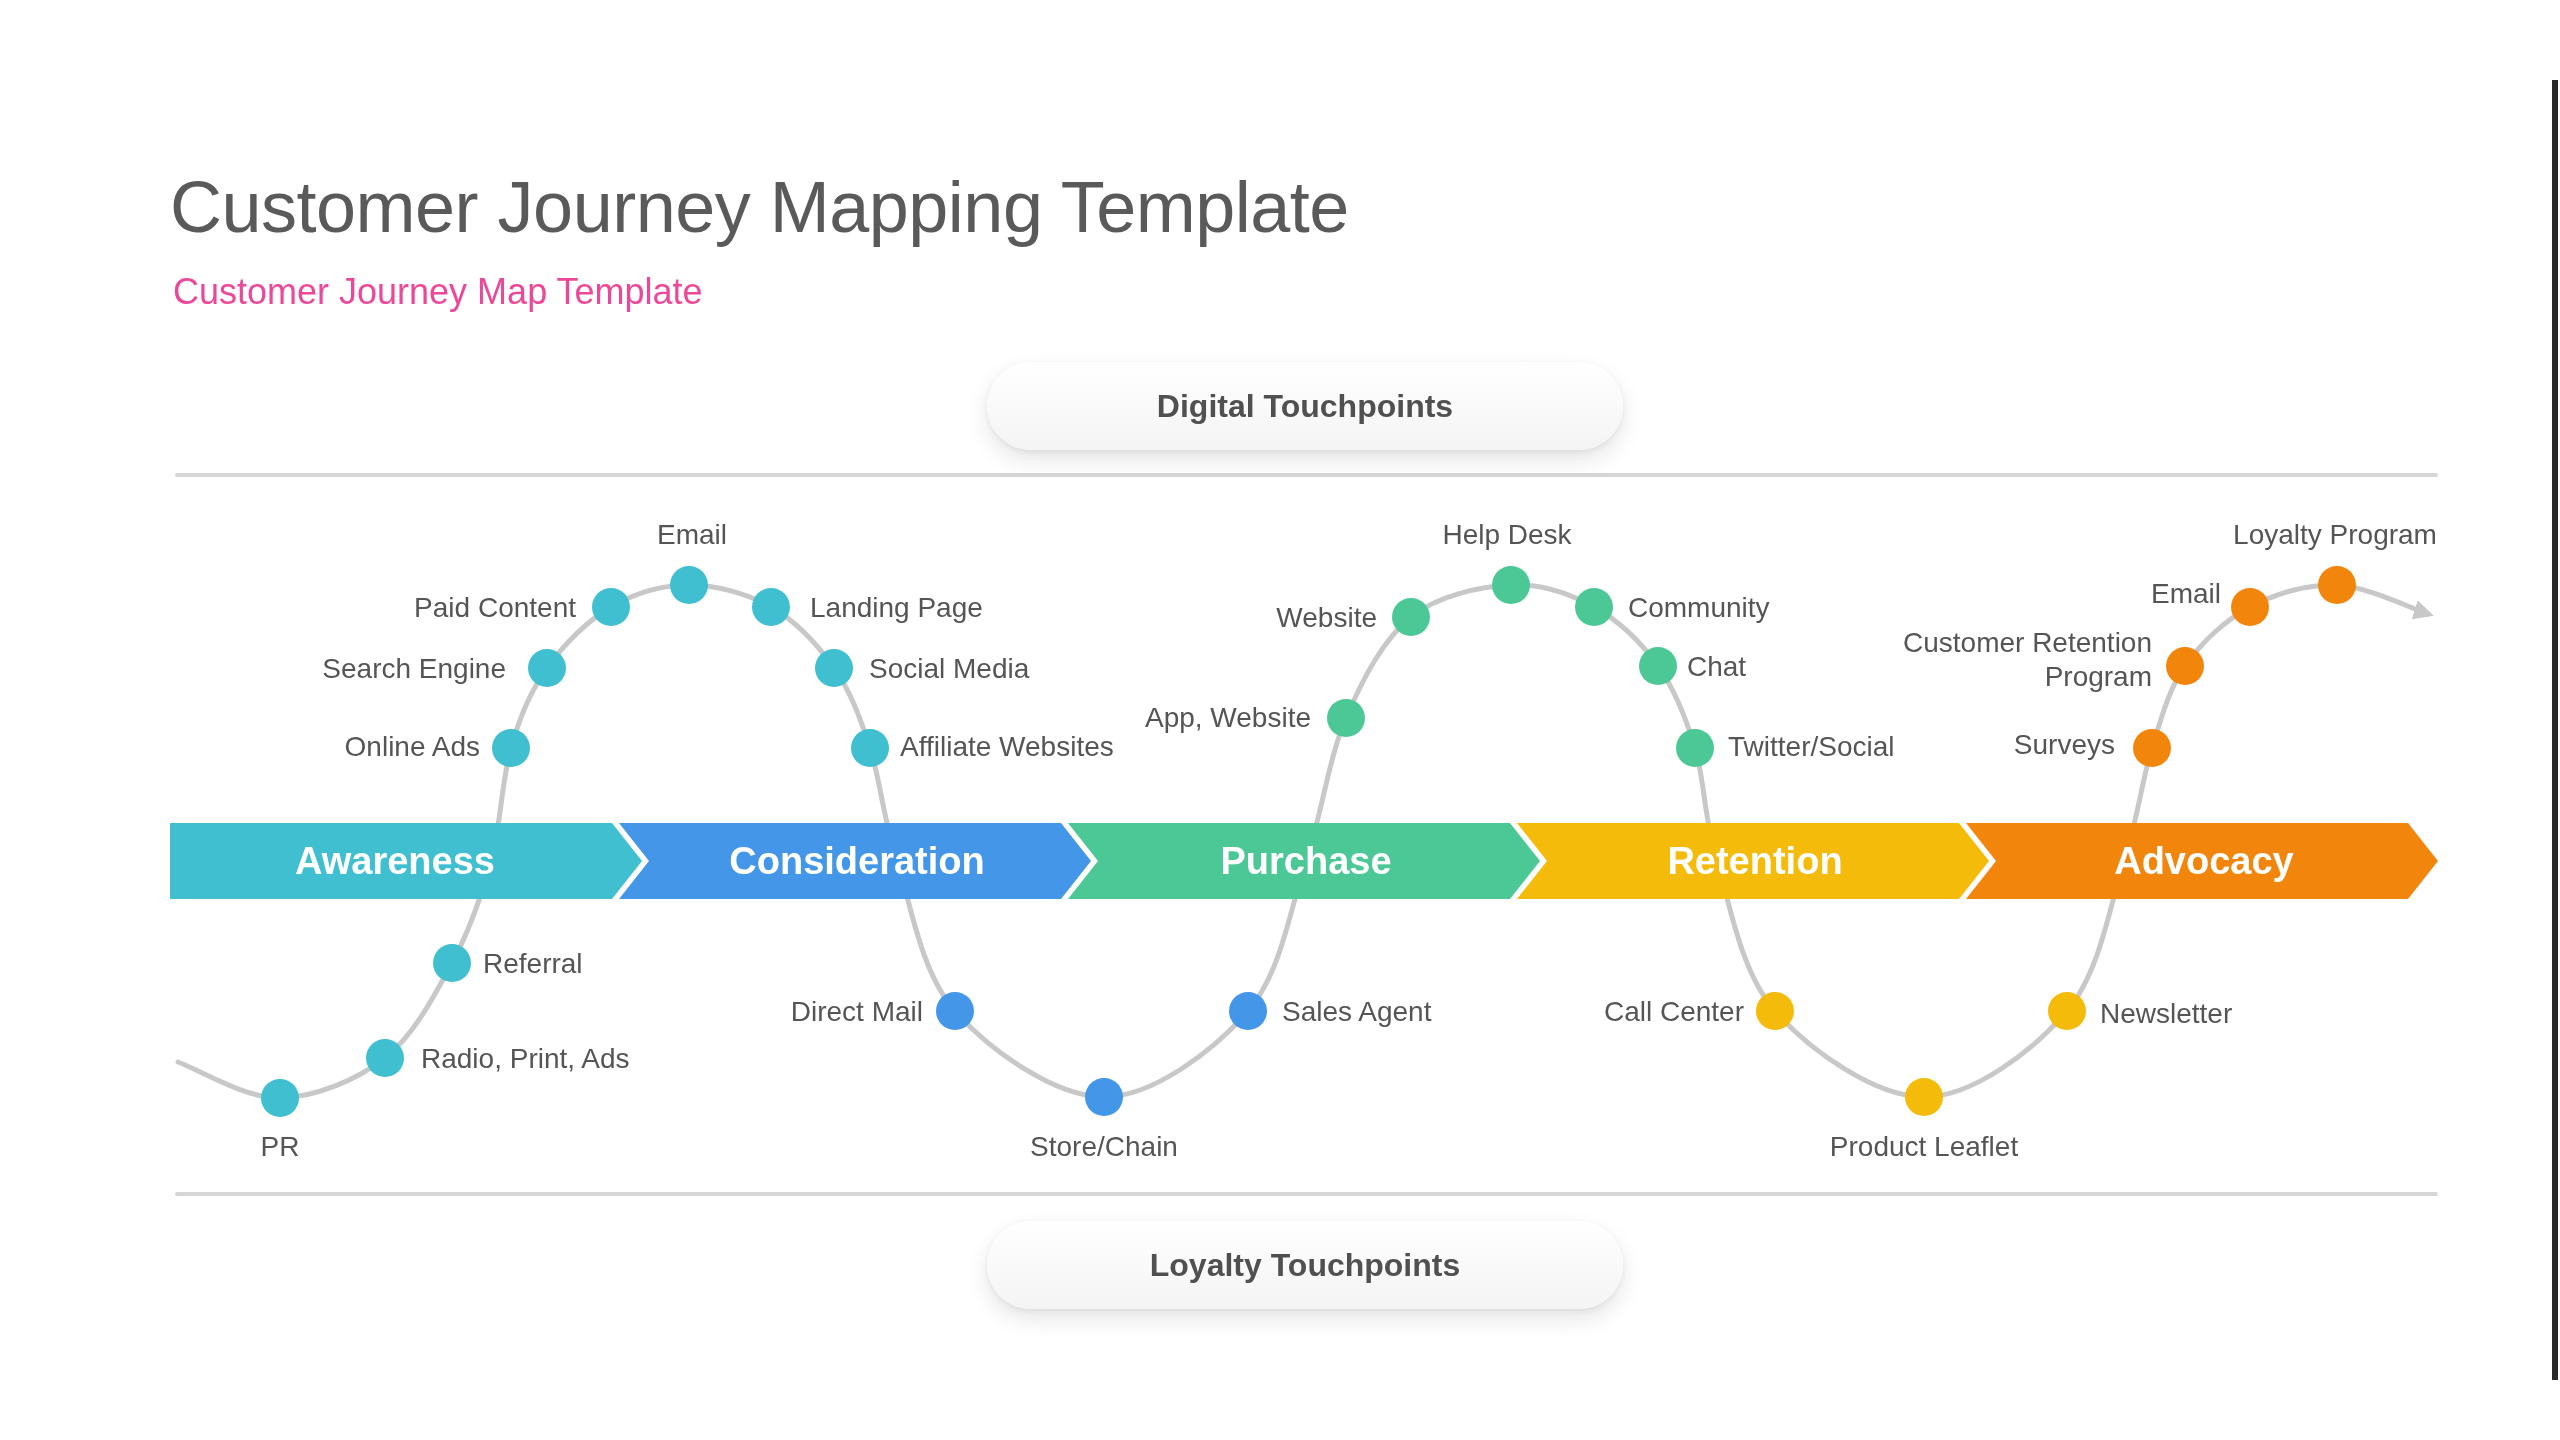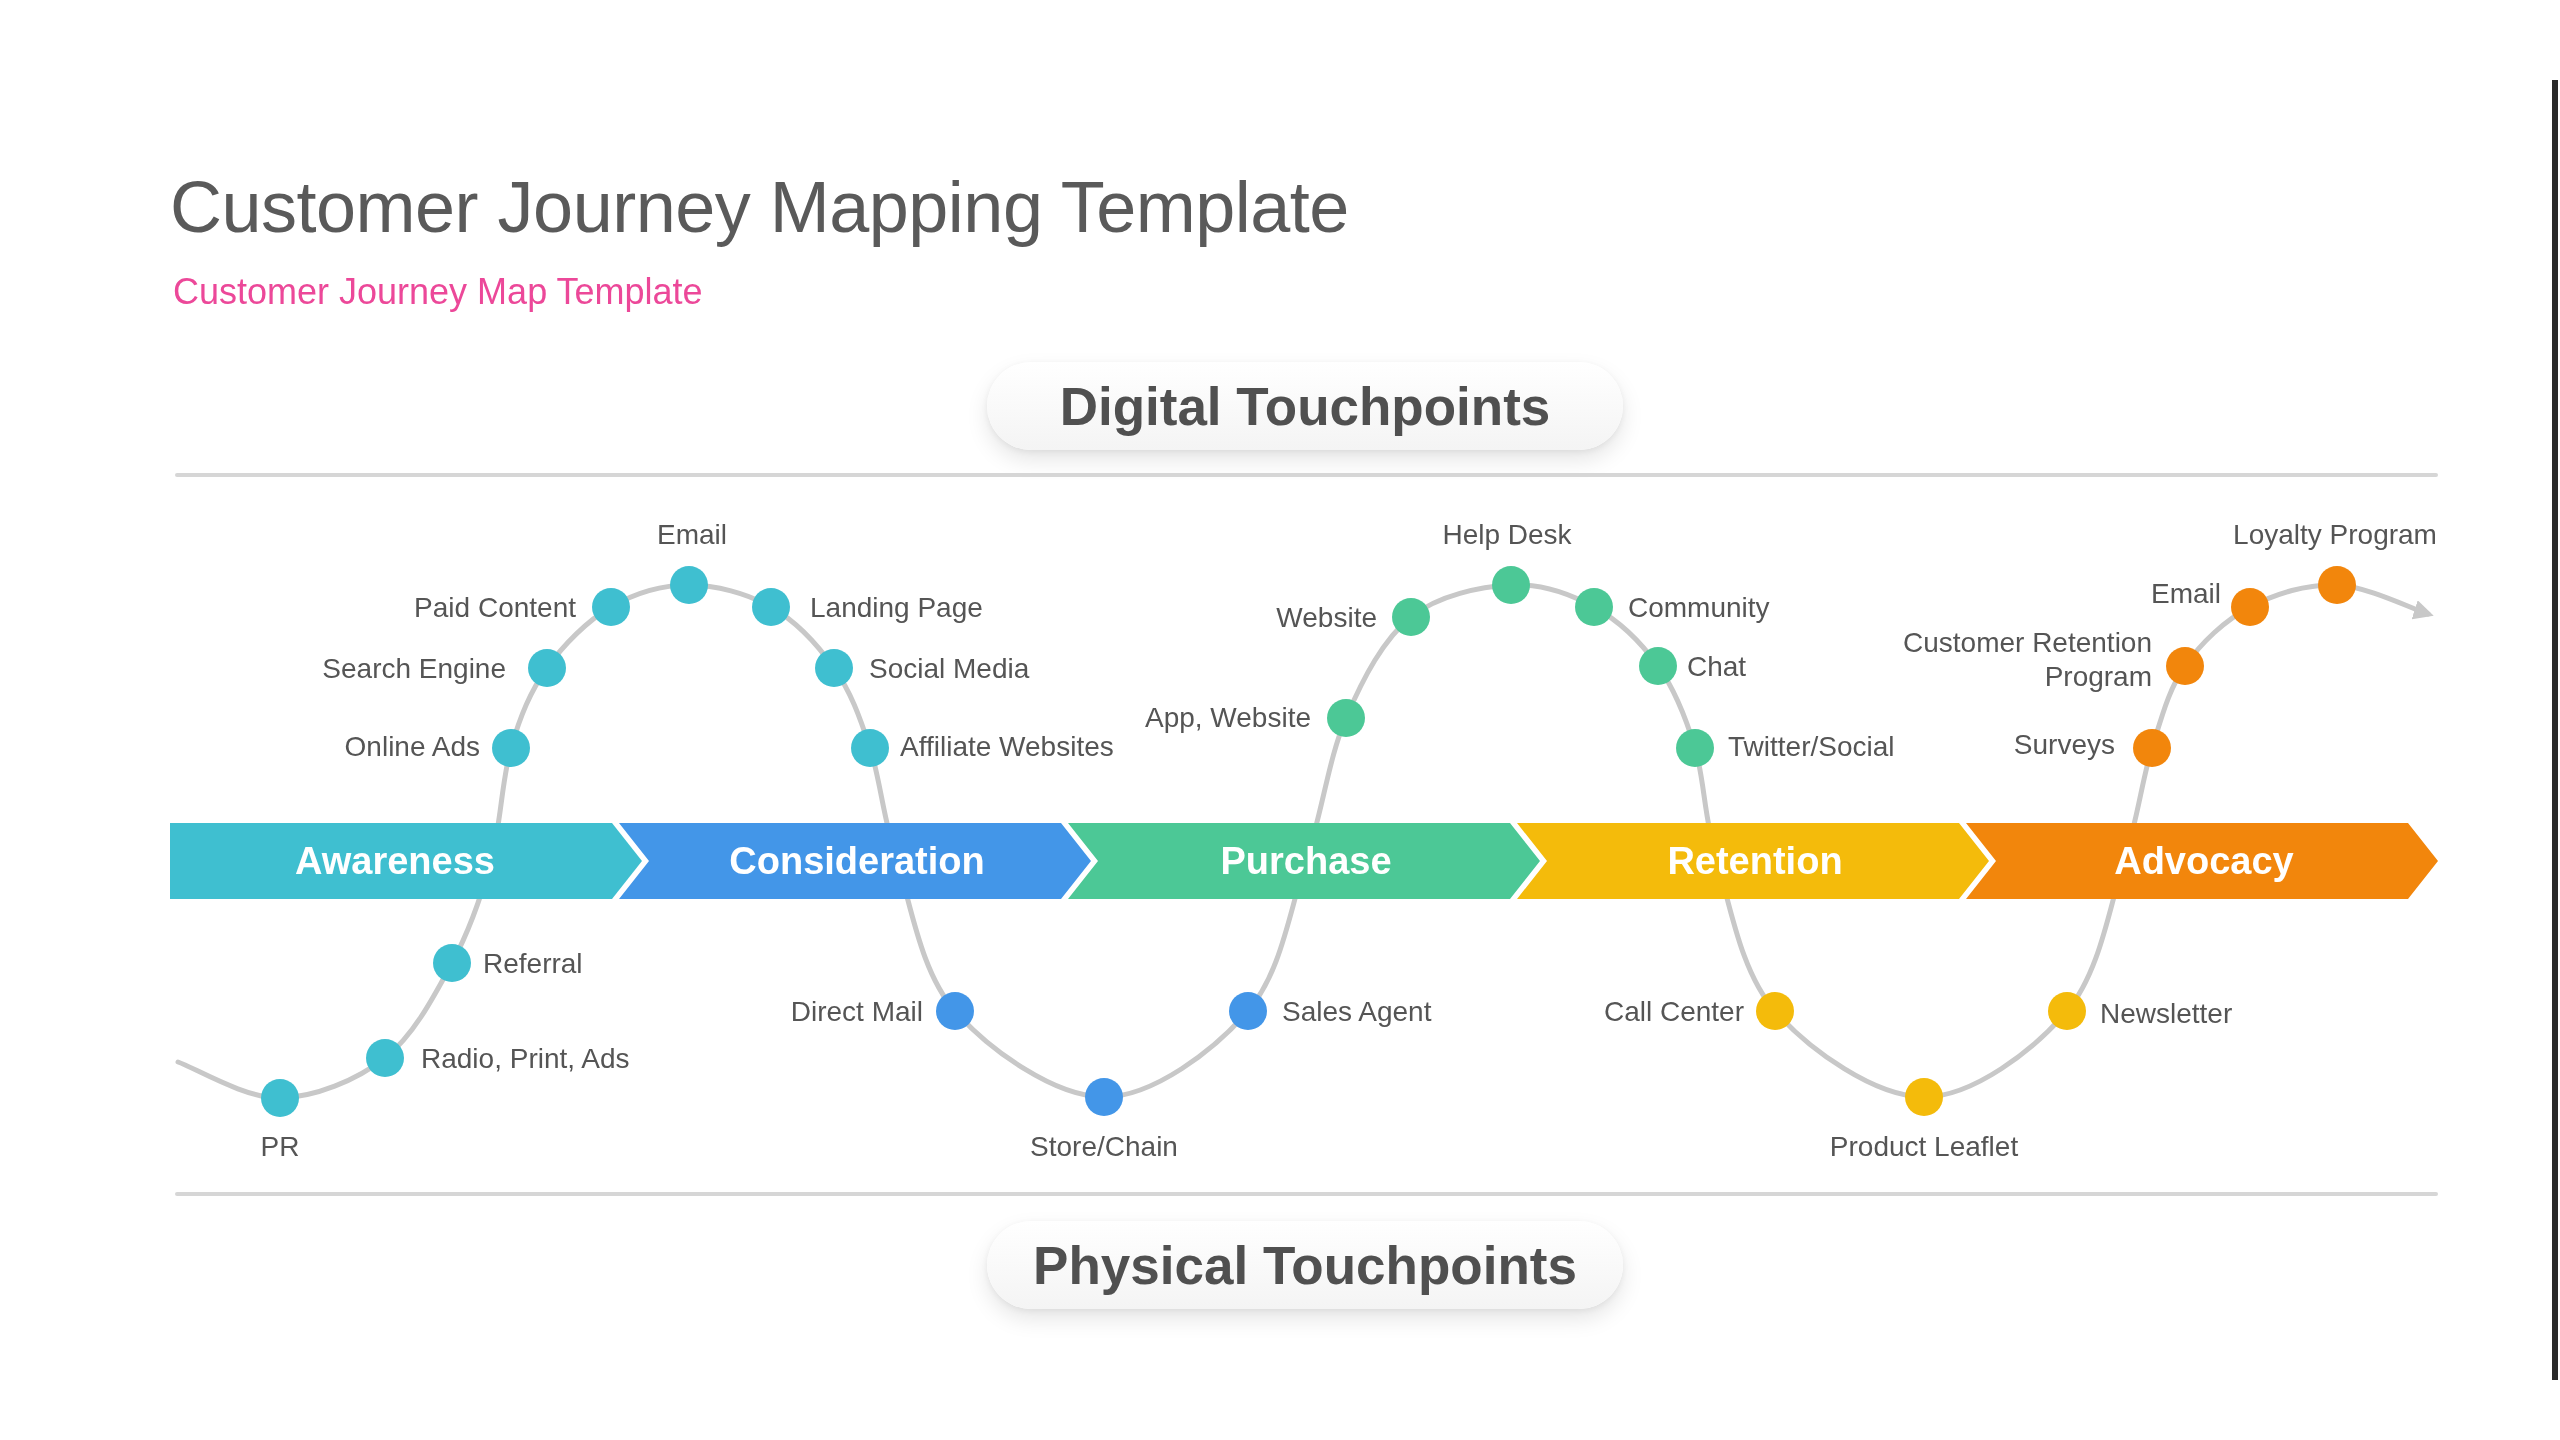--- a/index.html
+++ b/index.html
@@ -48,21 +48,21 @@
       position: absolute;
       left: 987px;
       width: 636px;
       height: 88px;
       border-radius: 44px;
       background: linear-gradient(#ffffff, #f4f4f4);
       box-shadow: 0 10px 22px rgba(0,0,0,0.10), 0 2px 6px rgba(0,0,0,0.06);
       display: flex;
       align-items: center;
       justify-content: center;
-      font-size: 53px;
+      font-size: 32px;
       font-weight: bold;
       color: #505050;
       white-space: nowrap;
     }
     .diagram {
       position: absolute;
       left: 0;
       top: 0;
       width: 2560px;
       height: 1440px;
@@ -180,15 +180,15 @@
       <text x="1924" y="1156" text-anchor="middle" class="tp-label">Product Leaflet</text>
       <text x="2100" y="1023" text-anchor="start" class="tp-label">Newsletter</text>
       <text x="2115" y="754" text-anchor="end" class="tp-label">Surveys</text>
       <text x="2152" y="652" text-anchor="end" class="tp-label"><tspan x="2152" dy="0">Customer Retention</tspan><tspan x="2152" dy="34">Program</tspan></text>
       <text x="2221" y="603" text-anchor="end" class="tp-label">Email</text>
       <text x="2335" y="544" text-anchor="middle" class="tp-label">Loyalty Program</text>
     </g>
 </svg>
 
 <div class="divider" style="top:1192px;"></div>
-<div class="pill" style="top:1221px;">Physical Touchpoints</div>
+<div class="pill" style="top:1221px;">Loyalty Touchpoints</div>
 
 <div class="right-rule"></div>
 
 </body></html>

